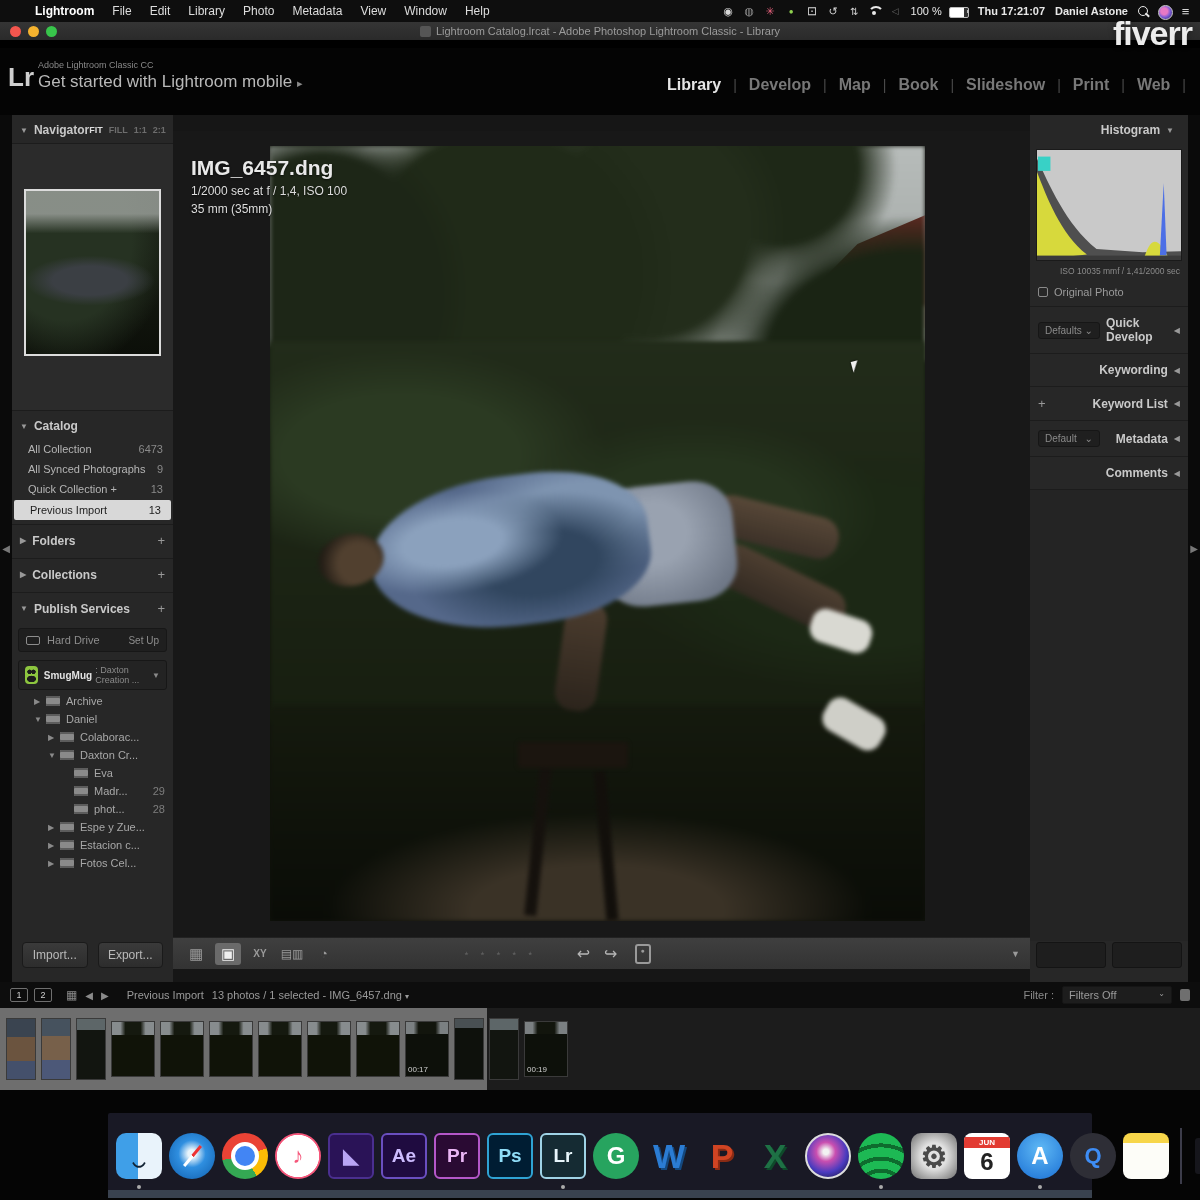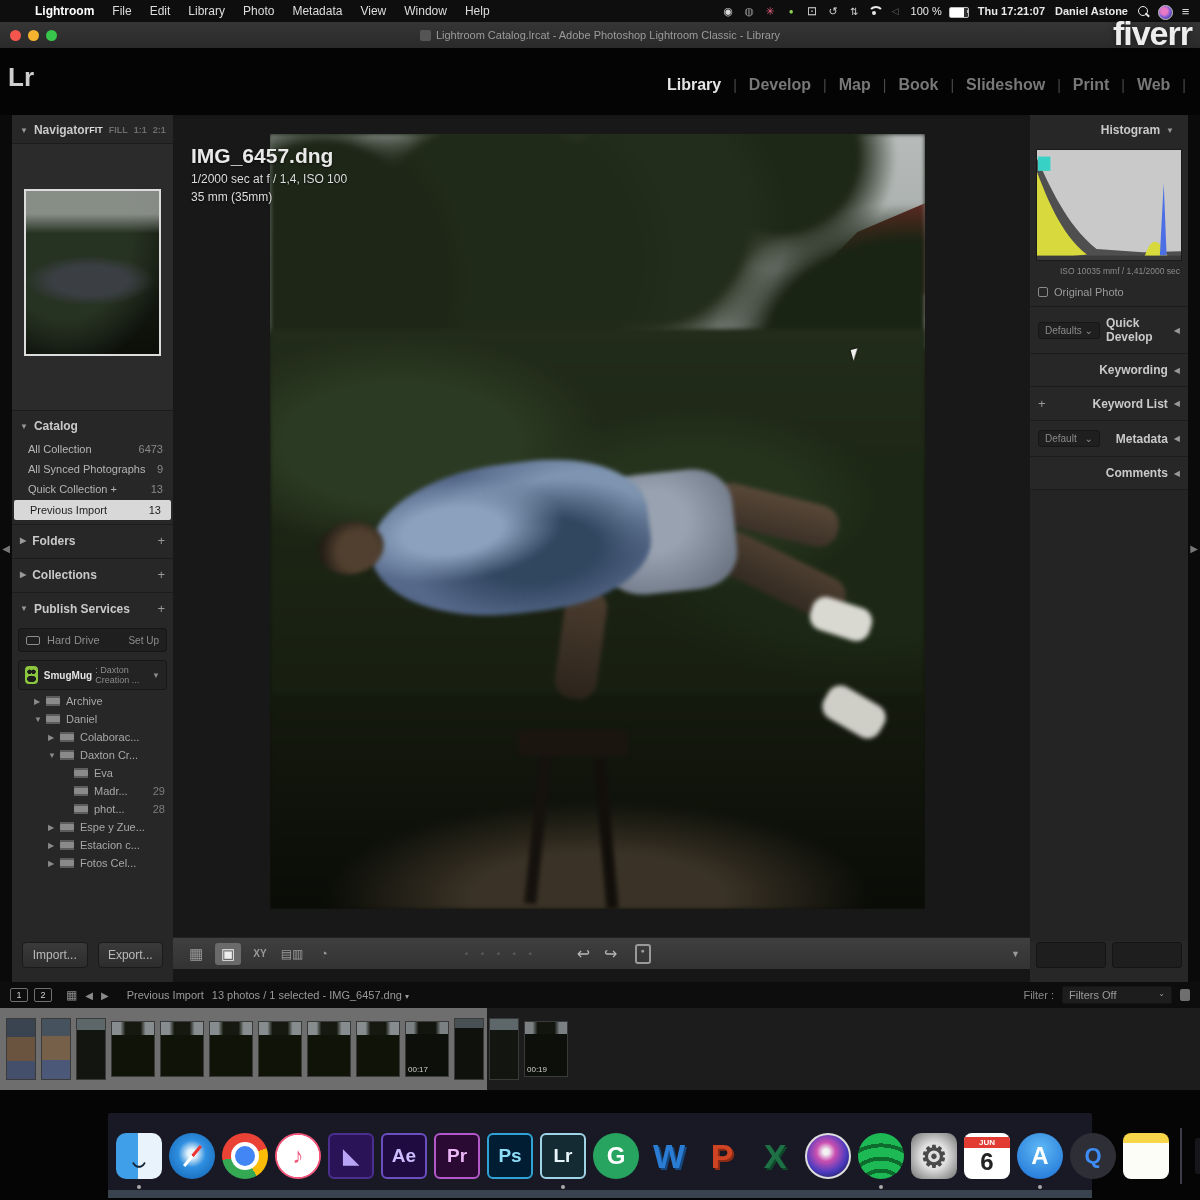--- a/index.html
+++ b/index.html
@@ -41,21 +41,21 @@
   .si.spotlight::after { content:""; position:absolute; left:10px; top:10px; width:5px; height:1.5px;
     background:#e8e8e8; transform:rotate(45deg); }
   .si.siri::before { content:""; position:absolute; left:2px; top:1px; width:13px; height:13px; border-radius:50%;
     background:radial-gradient(circle at 40% 40%, #e879c5 0 30%, #7b5bd6 55%, #2a1b4f 100%);
     border:1px solid #ccc; }
   .si.list::before { content:"≡"; font-size:13px; }
   .si-text { color:#e8e8e8; font-size:11px; padding:0 3px; white-space:nowrap; }
   .si-text.bold { font-weight:bold; }
 
   
-  #titlebar { position:absolute; left:0; top:22px; width:1200px; height:26px;
+  #titlebar { position:absolute; left:0; top:22px; width:1200px; height:18px;
     background:linear-gradient(#353535,#2a2a2a); display:flex; align-items:center; z-index:30; }
   .traffic { display:flex; gap:7px; margin-left:10px; }
   .tl { width:11px; height:11px; border-radius:50%; }
   .tl.red { background:#f4564e; } .tl.yellow { background:#f5b32f; } .tl.green { background:#38c54b; }
   #titlebar .ttl { position:absolute; left:0; right:0; text-align:center; color:#9b9b9b; font-size:11px; }
   #titlebar .ttl .doc-icon { display:inline-block; width:11px; height:11px; background:#555;
     border-radius:2px; margin-right:5px; vertical-align:-2px; }
 
   #watermark { position:absolute; right:8px; top:14px; z-index:50; color:rgba(255,255,255,.92);
     font-size:34px; font-weight:bold; letter-spacing:-1px; text-shadow:0 0 6px rgba(0,0,0,.4); }
@@ -119,21 +119,21 @@
   .tree-row { display:flex; align-items:center; padding:3px 8px 3px 8px; color:#a8a8a8; }
   .tree-row .tri { width:12px; font-size:8px; color:#8a8a8a; flex:none; }
   .tree-row .fold { width:14px; height:10px; background:#8a8a8a; border-radius:1px; margin-right:6px; flex:none;
     box-shadow:inset 0 2px 0 #5c5c5c, inset 0 -2px 0 #5c5c5c; }
   .tree-row .cnt { margin-left:auto; color:#7d7d7d; }
   #lp-buttons { position:absolute; left:0; bottom:14px; width:100%; display:flex; gap:10px; padding:0 10px; }
   .lp-btn { flex:1; height:26px; background:linear-gradient(#3a3a3a,#2d2d2d); border:1px solid #1a1a1a;
     border-radius:4px; color:#b9b9b9; font-size:12px; display:flex; align-items:center; justify-content:center; }
 
   
-  #main-view { position:absolute; left:173px; top:4px; width:857px; height:820px; background:#181818; }
+  #main-view { position:absolute; left:173px; top:16px; width:857px; height:820px; background:#181818; }
   #photo { position:absolute; left:97px; top:15px; width:655px; height:775px; background:#10130c;
     overflow:hidden; }
   #photo .layer { position:absolute; filter:blur(2px); }
   .sky { left:0; top:0; width:100%; height:200px; background:linear-gradient(#b7bcba,#9da3a0); }
   .roof { right:0; top:62px; width:150px; height:120px; background:#5d2a22;
     clip-path:polygon(100% 6%, 100% 100%, 0 100%, 55% 30%); }
   .wall { right:0; top:160px; width:95px; height:55px; background:#b4aea4; }
   .foliage-top { left:0; top:-20px; width:100%; height:420px;
     background:
      radial-gradient(ellipse 30% 55% at 8% 40%, #1d2617 0 60%, transparent 75%),
@@ -435,20 +435,25 @@
     </div>
     <div class="ttl">
       <span class="doc-icon"></span><span>Lightroom Catalog.lrcat - Adobe Photoshop Lightroom Classic - Library</span>
     </div>
   </div>
 
   <div id="watermark">fiverr</div>
 
   <div id="lr-header">
     <div id="lr-logo">Lr</div>
+    <div id="lr-id">
+      <div class="small">Adobe Lightroom Classic CC</div>
+      <div class="big"><span>Get started with Lightroom mobile</span>
+        <span class="arr">▸</span></div>
+    </div>
     <div id="modules">
 
         <span style="display:flex;align-items:center">
           <span class="mod active">Library</span>
           <span class="sep">|</span>
         </span>
 
         <span style="display:flex;align-items:center">
           <span class="mod">Develop</span>
           <span class="sep">|</span>

